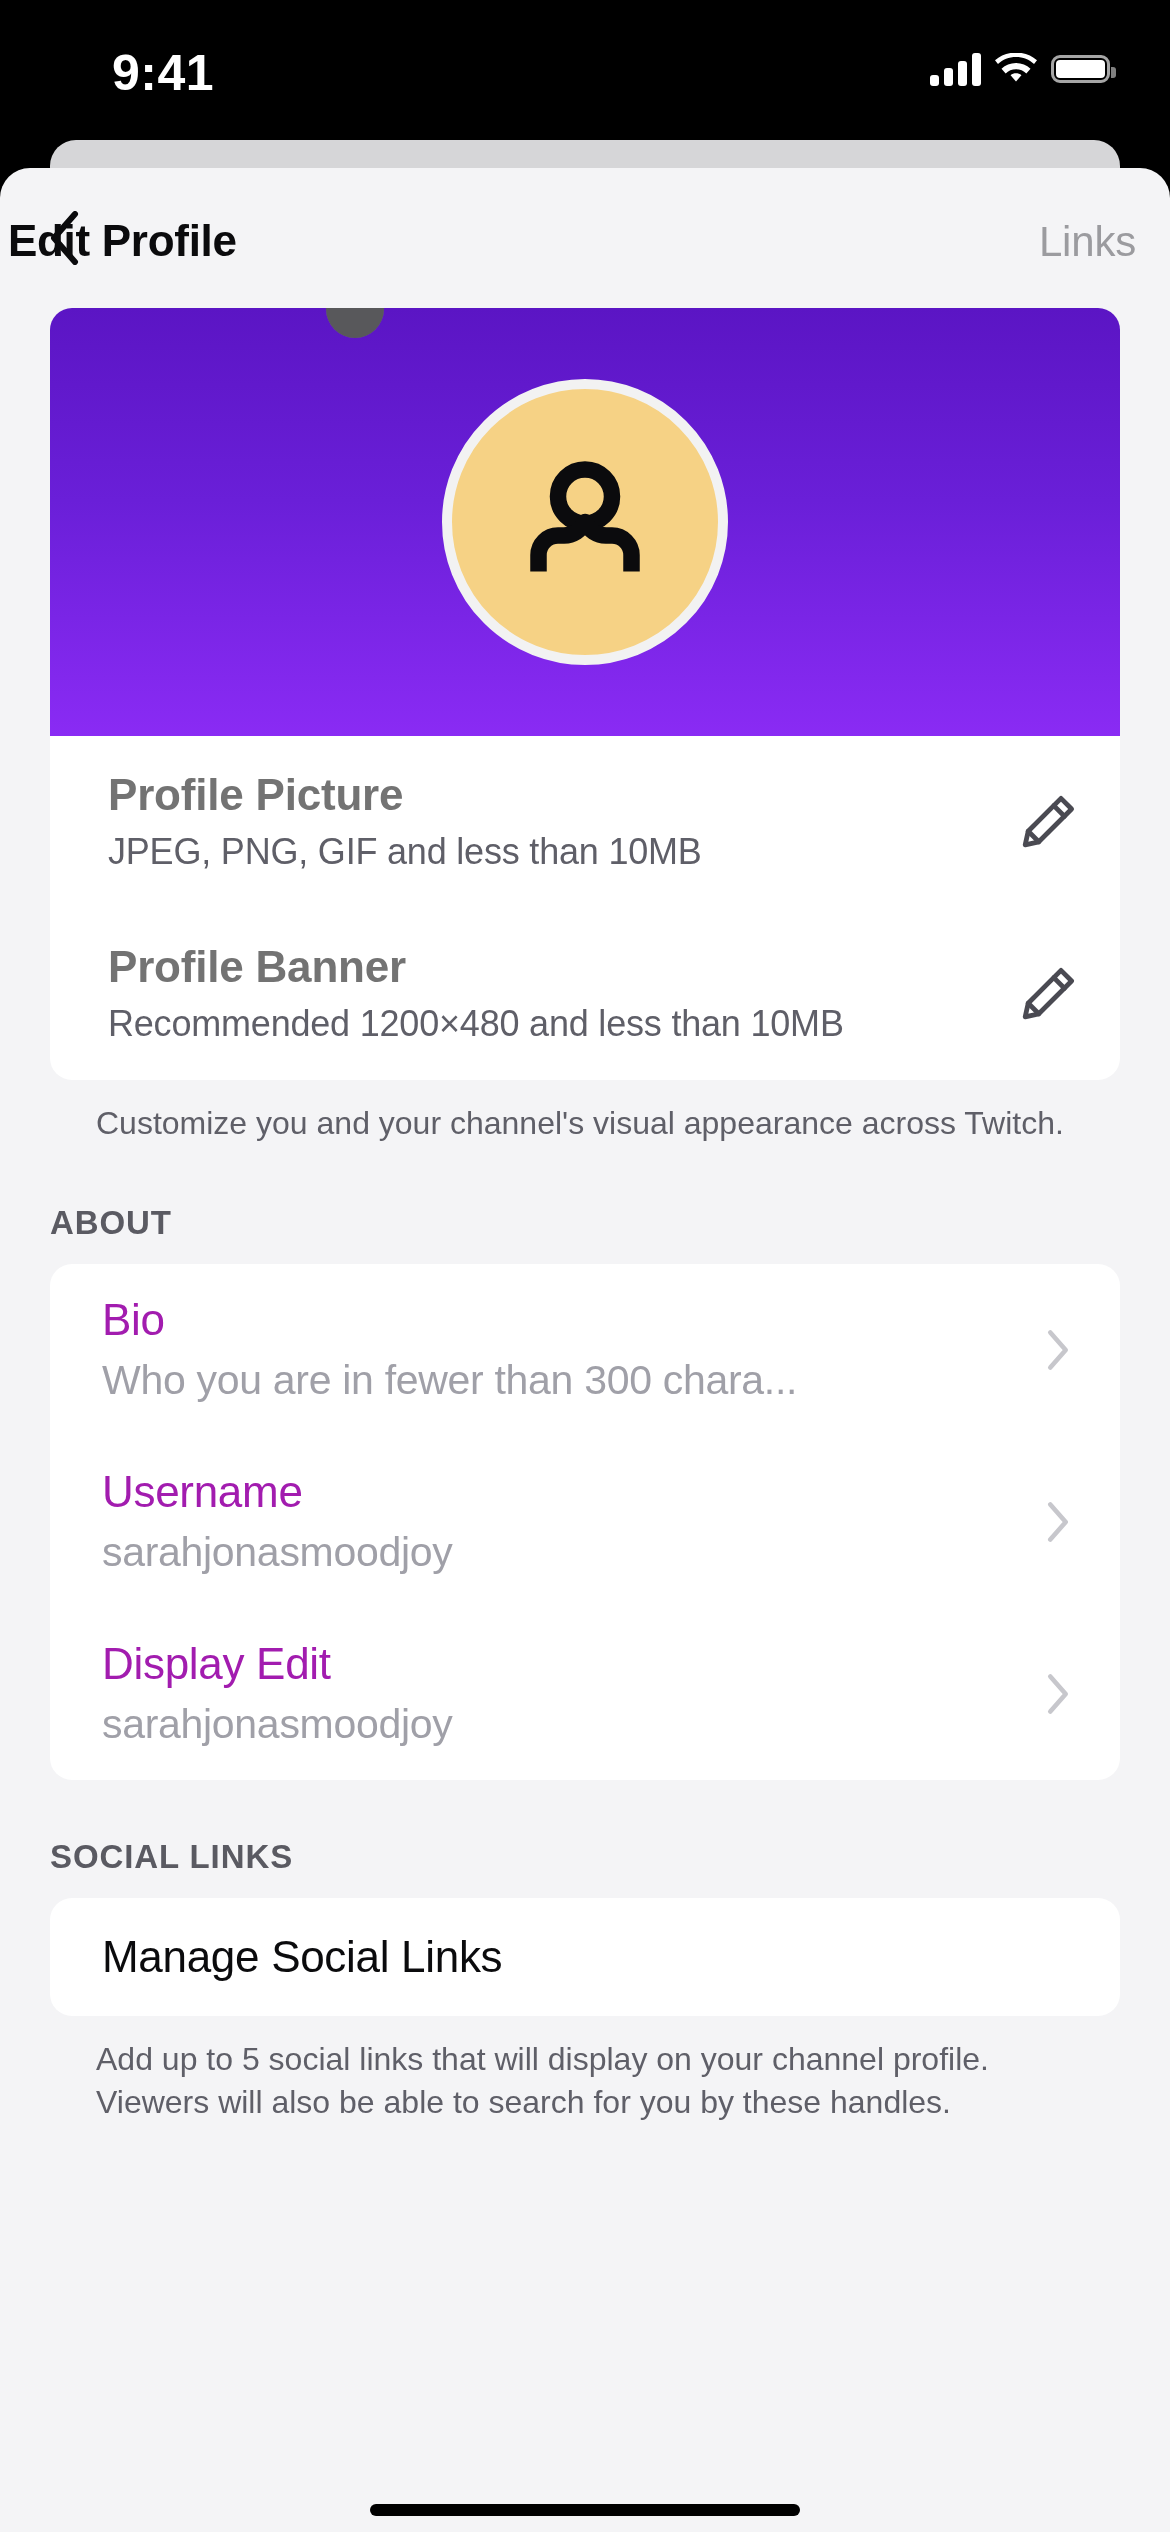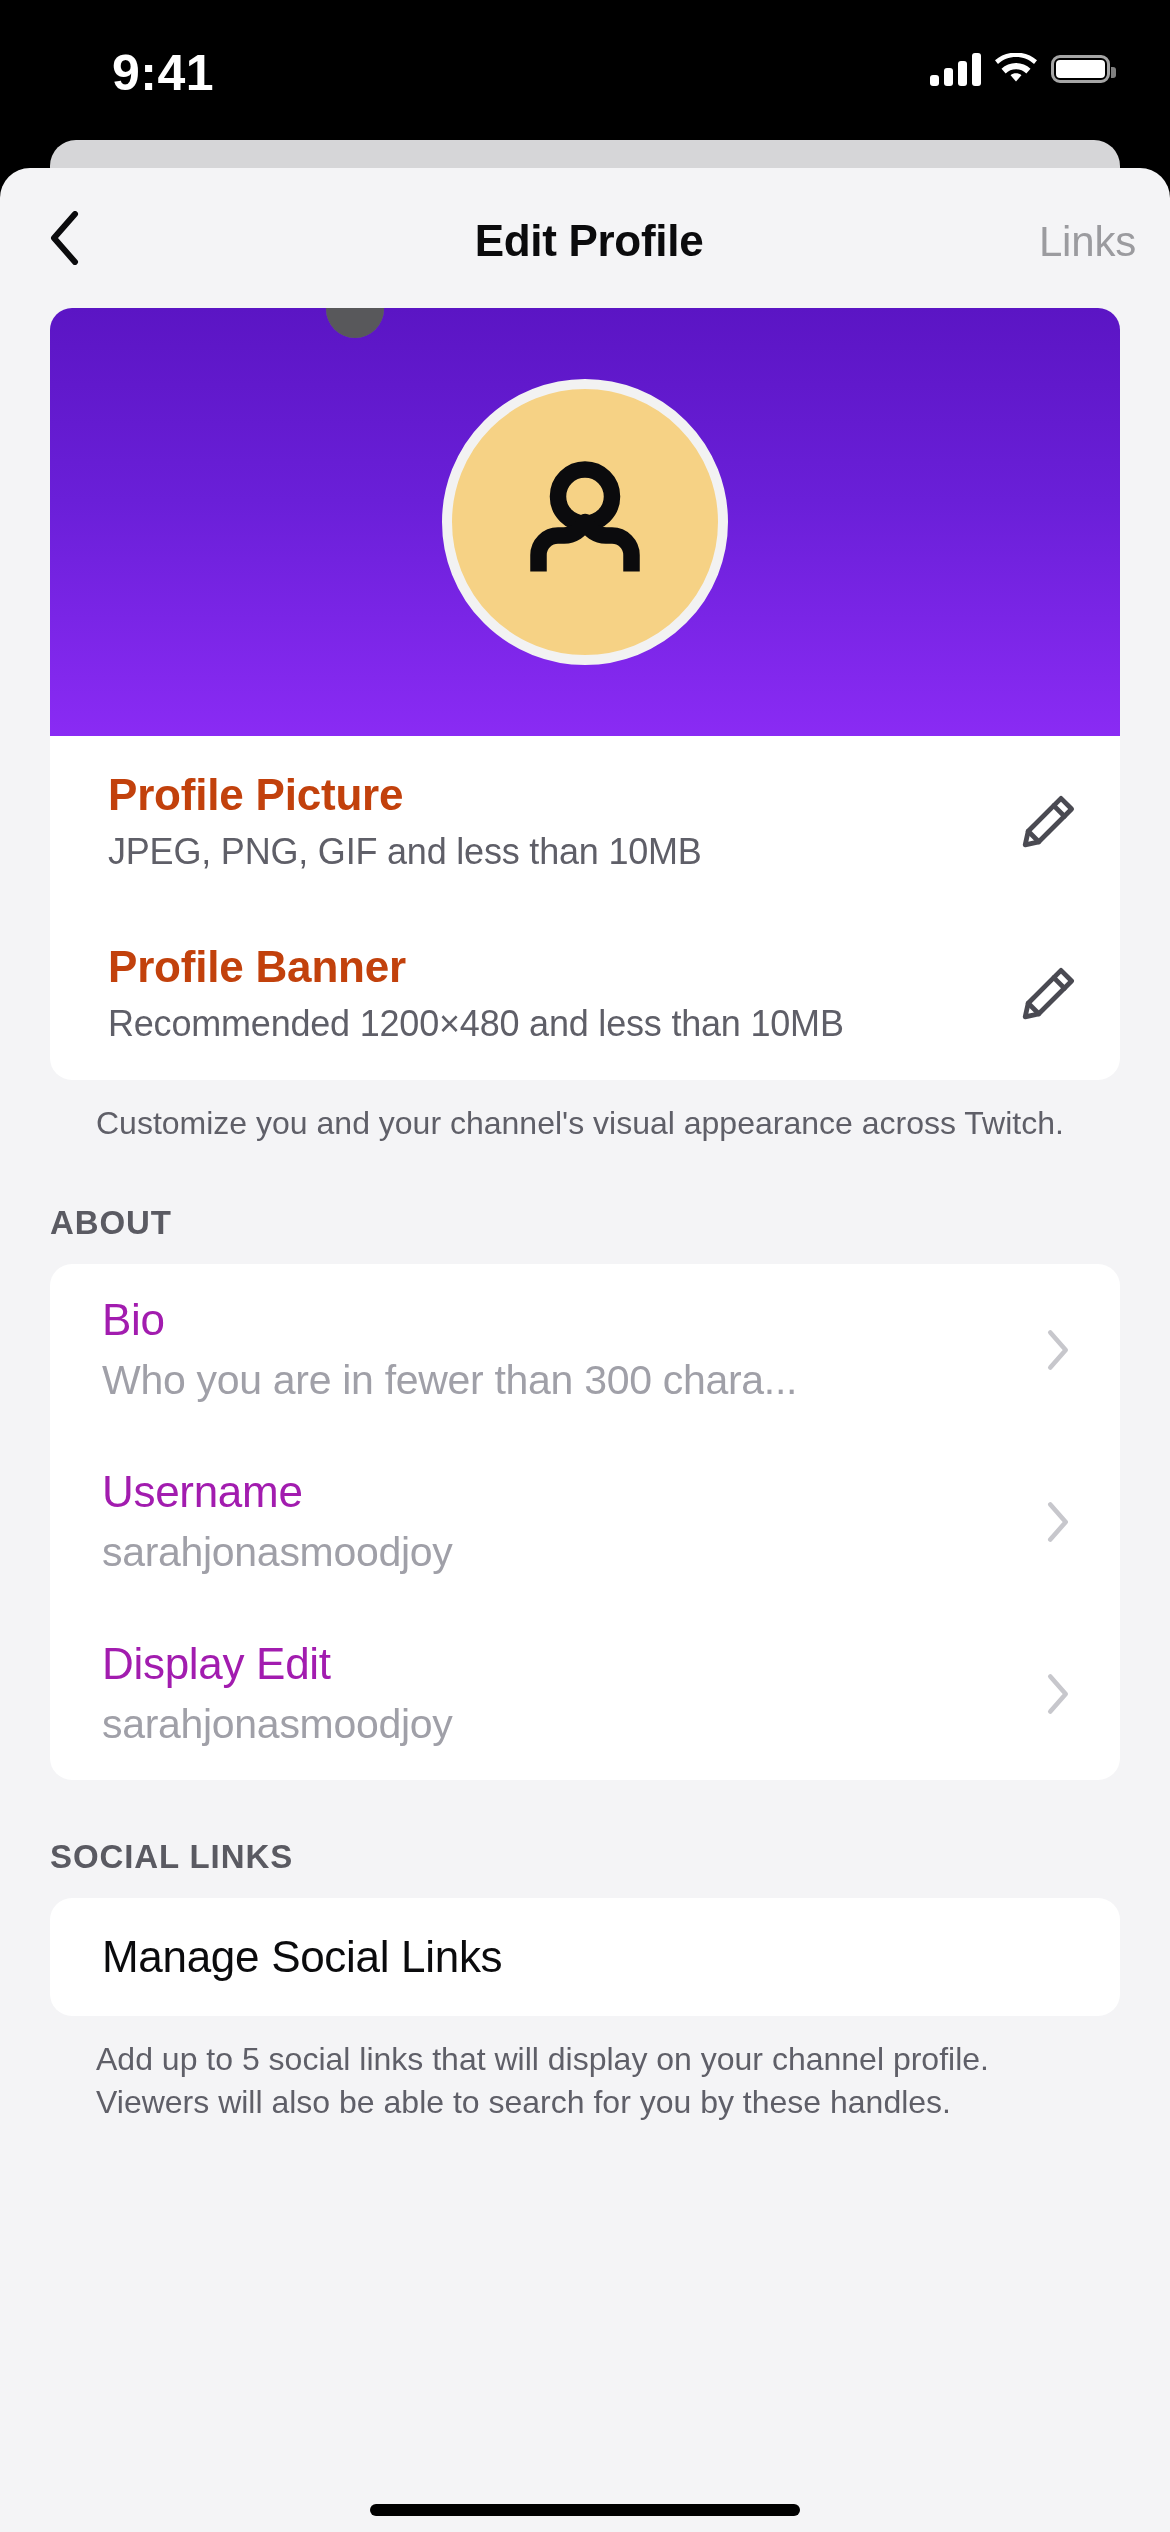--- a/index.html
+++ b/index.html
@@ -59,21 +59,20 @@
     position:relative; height:140px; width:100%;
   }
   .nav-back{
     position:absolute; left:34px; top:40px;
     width:60px; height:60px;
     display:flex; align-items:center; justify-content:center;
     cursor:pointer;
   }
   .nav-title{
     position:absolute; left:8px; right:0; top:48px;
-    text-align:center;
     font-size:44px; font-weight:700; color:#0B0B0D;
     letter-spacing:-0.3px;
   }
   .nav-done{
     position:absolute; right:34px; top:50px;
     font-size:42px; color:#9B9B9F; letter-spacing:-0.2px;
     cursor:pointer;
   }
 
   
@@ -123,21 +122,21 @@
 
   
   .media-row{
     display:flex; align-items:center;
     padding:30px 40px 30px 58px;
     min-height:172px;
     cursor:pointer;
   }
   .media-text{ flex:1; min-width:0; padding-right:26px; }
   .media-title{
-    font-size:44px; font-weight:700; color:#c2410c;
+    font-size:44px; font-weight:700; color:#737373;
     letter-spacing:-0.2px; margin-bottom:10px;
   }
   .media-sub{
     font-size:36px; color:#5F5F68; line-height:1.22;
     letter-spacing:-0.2px;
   }
   .pencil{ width:64px; height:64px; flex:0 0 64px; }
 
   
   .detail-row{

